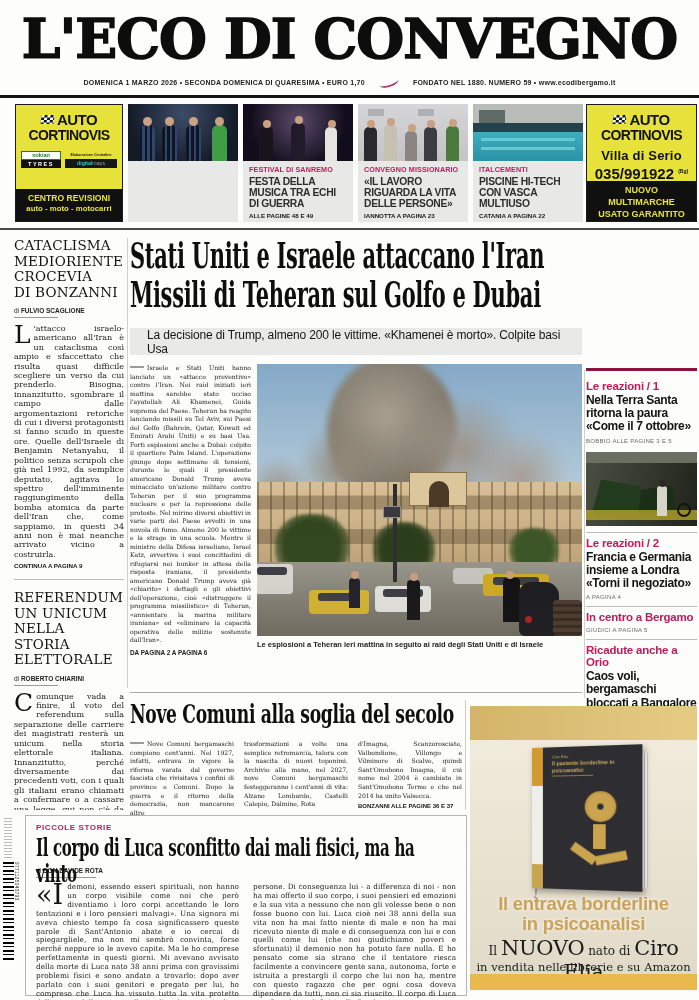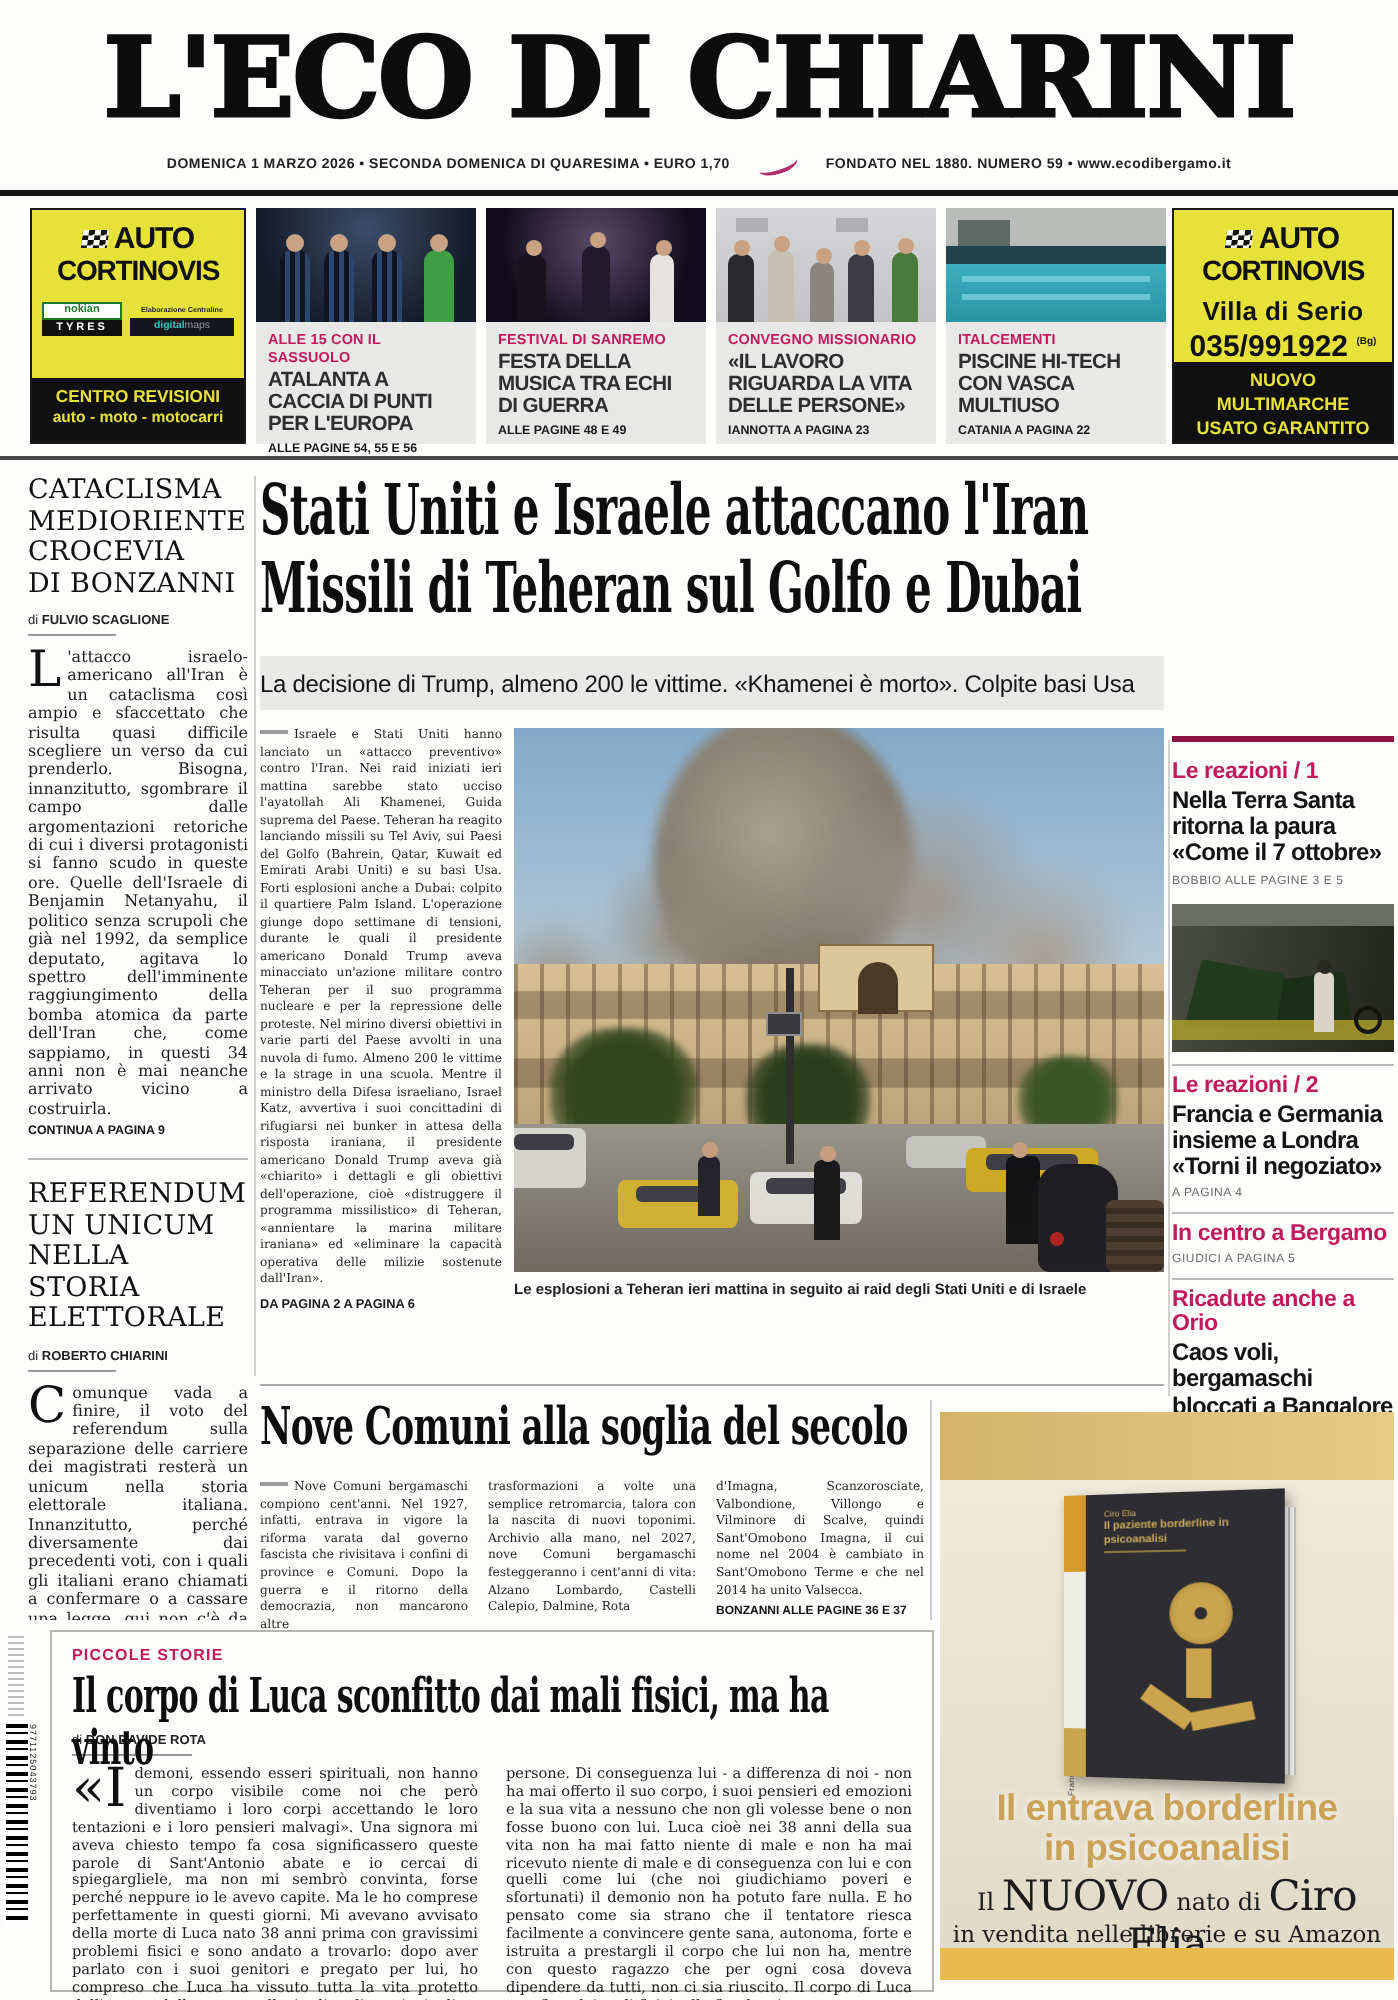--- a/index.html
+++ b/index.html
@@ -94,21 +94,21 @@
   .op-div { height:1px; background:#bbb; margin:10px 0; }
 
   
   .lead { position:absolute; left:130px; top:236px; width:452px; }
   .hl-wrap { width:452px; height:83px; overflow:visible; }
   .hl-inner { width:753px; transform:scaleX(.6); transform-origin:left top;
     font-family:"DejaVu Serif", serif; font-weight:700; font-size:35px; line-height:39px;
     letter-spacing:-.5px; color:#0e0e0e; }
   .subhead-band { margin-top:9px; width:452px; height:27px; background:#e9e9e7;
     display:flex; align-items:center; }
-  .subhead { font-size:12px; letter-spacing:-.15px; color:#161616; padding-left:0; }
+  .subhead { font-size:12px; letter-spacing:-.15px; color:#161616; padding-left:17px; }
   .article-row { margin-top:9px; display:flex; align-items:flex-start; }
   .lead-textcol { width:121px; flex:none; font-family:"DejaVu Serif", serif; font-size:6.1px;
     line-height:8.5px; text-align:justify; color:#1c1c1c; }
   .lead-dash { display:inline-block; width:14px; height:2.5px; background:#9a9a9a;
     margin-right:3px; vertical-align:2px; }
   .lead-ref { margin-top:4px; font-family:"Liberation Sans",sans-serif; font-size:6.4px; font-weight:900; }
   .photo-col { width:325px; margin-left:6px; flex:none; }
   .caption { margin-top:4px; font-size:7.5px; font-weight:700; color:#222; }
 
   
@@ -242,21 +242,21 @@
 
   
   .vline1 { position:absolute; left:127px; top:238px; width:1px; height:450px; background:#d0d0cc; }
   .vline2 { position:absolute; left:583.5px; top:370px; width:1px; height:328px; background:#d0d0cc; }
 </style>
 </head>
 <body>
 
 <div class="page">
 
-  <div class="masthead-title">L'ECO DI CHIARINI</div>
+  <div class="masthead-title">L'ECO DI CONVEGNO</div>
   <div class="dateline">
     <span>DOMENICA 1 MARZO 2026 • SECONDA DOMENICA DI QUARESIMA • EURO 1,70</span>
     <span class="emblem"></span>
     <span>FONDATO NEL 1880. NUMERO 59 • www.ecodibergamo.it</span>
   </div>
   <div class="masthead-rule"></div>
 
   <div class="ad-yellow ad-left">
     <div class="ad-brand-row">
       <span class="flag-icon"></span>
@@ -279,25 +279,20 @@
     </div>
   </div>
 
   <div class="teasers">
     <div class="tcard">
       <div class="tphoto ph-t1">
         <div class="player" style="left:12px"></div>
         <div class="player" style="left:34px"></div>
         <div class="player" style="left:58px"></div>
         <div class="player gk" style="left:84px"></div>
-      </div>
-      <div class="ttext">
-        <div class="tkick">ALLE 15 CON IL SASSUOLO</div>
-        <div class="ttitle">ATALANTA A CACCIA DI PUNTI PER L'EUROPA</div>
-        <div class="tref">ALLE PAGINE 54, 55 E 56</div>
       </div>
     </div>
     <div class="tcard">
       <div class="tphoto ph-t2">
         <div class="fig" style="left:16px;width:14px;height:34px;background:#17131f"></div>
         <div class="fig" style="left:48px;width:14px;height:38px;background:#201a2a"></div>
         <div class="fig" style="left:82px;width:12px;height:34px;background:#e6e4e0"></div>
       </div>
       <div class="ttext">
         <div class="tkick">FESTIVAL DI SANREMO</div>

